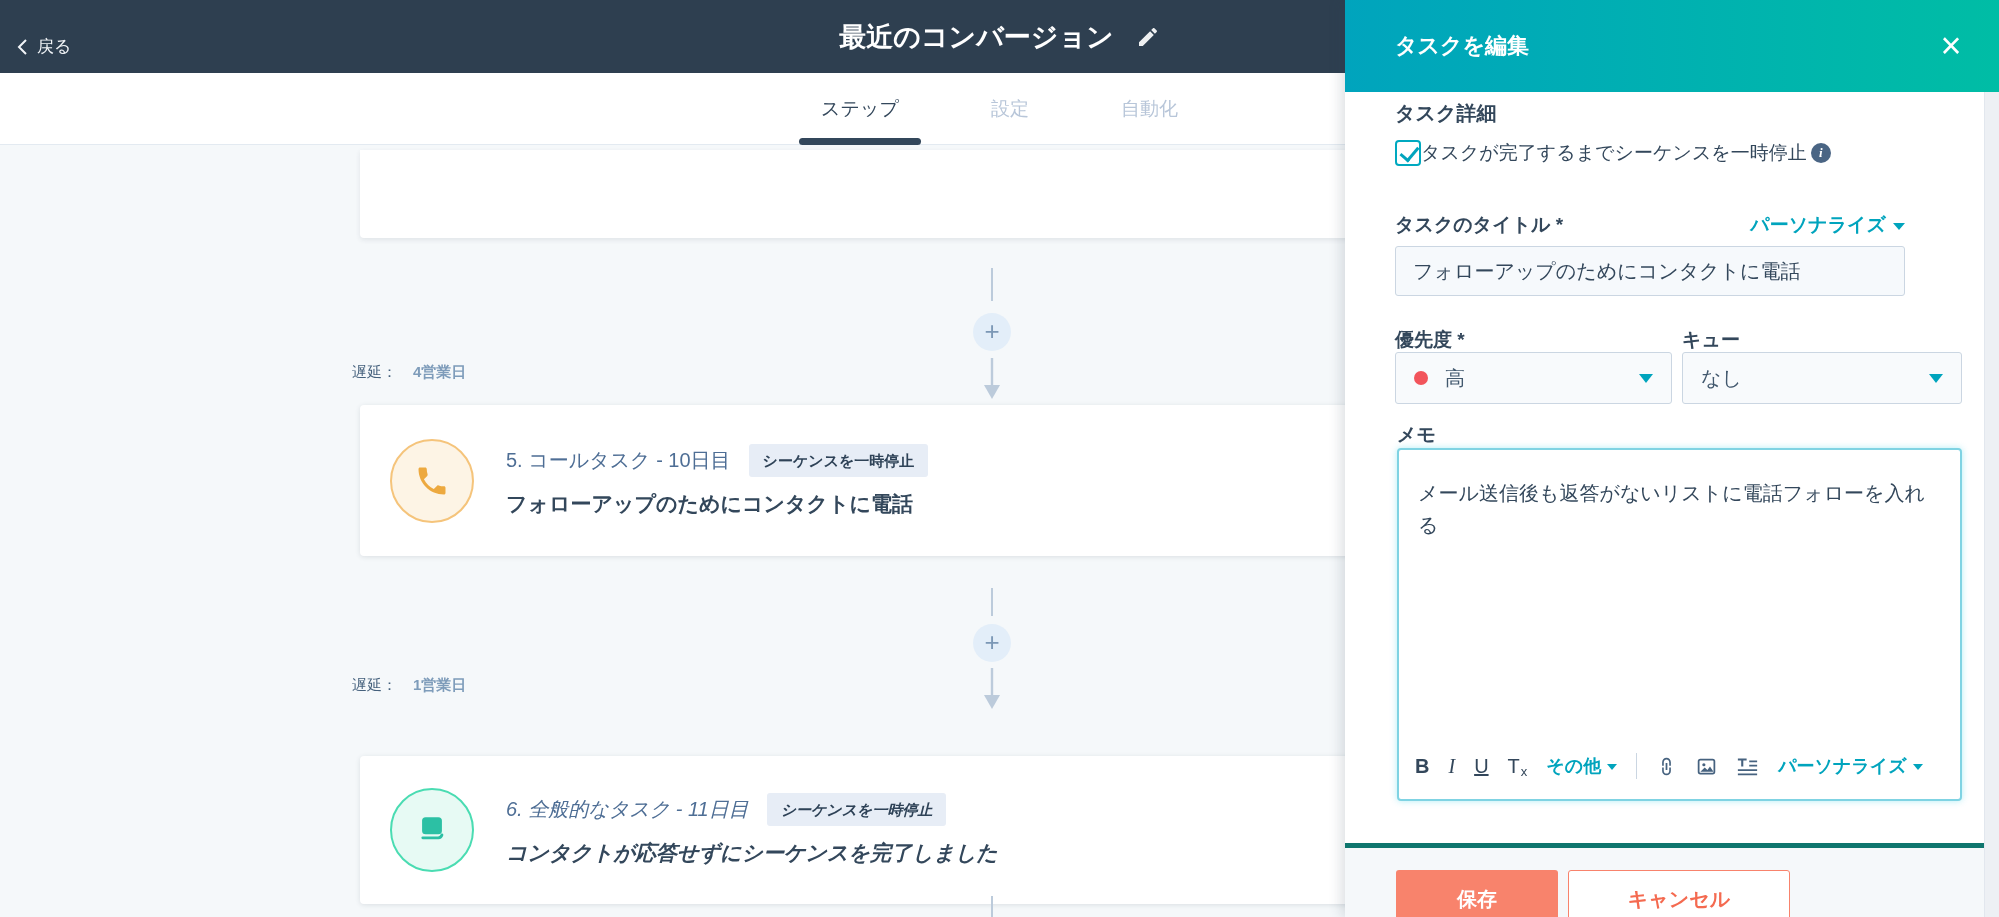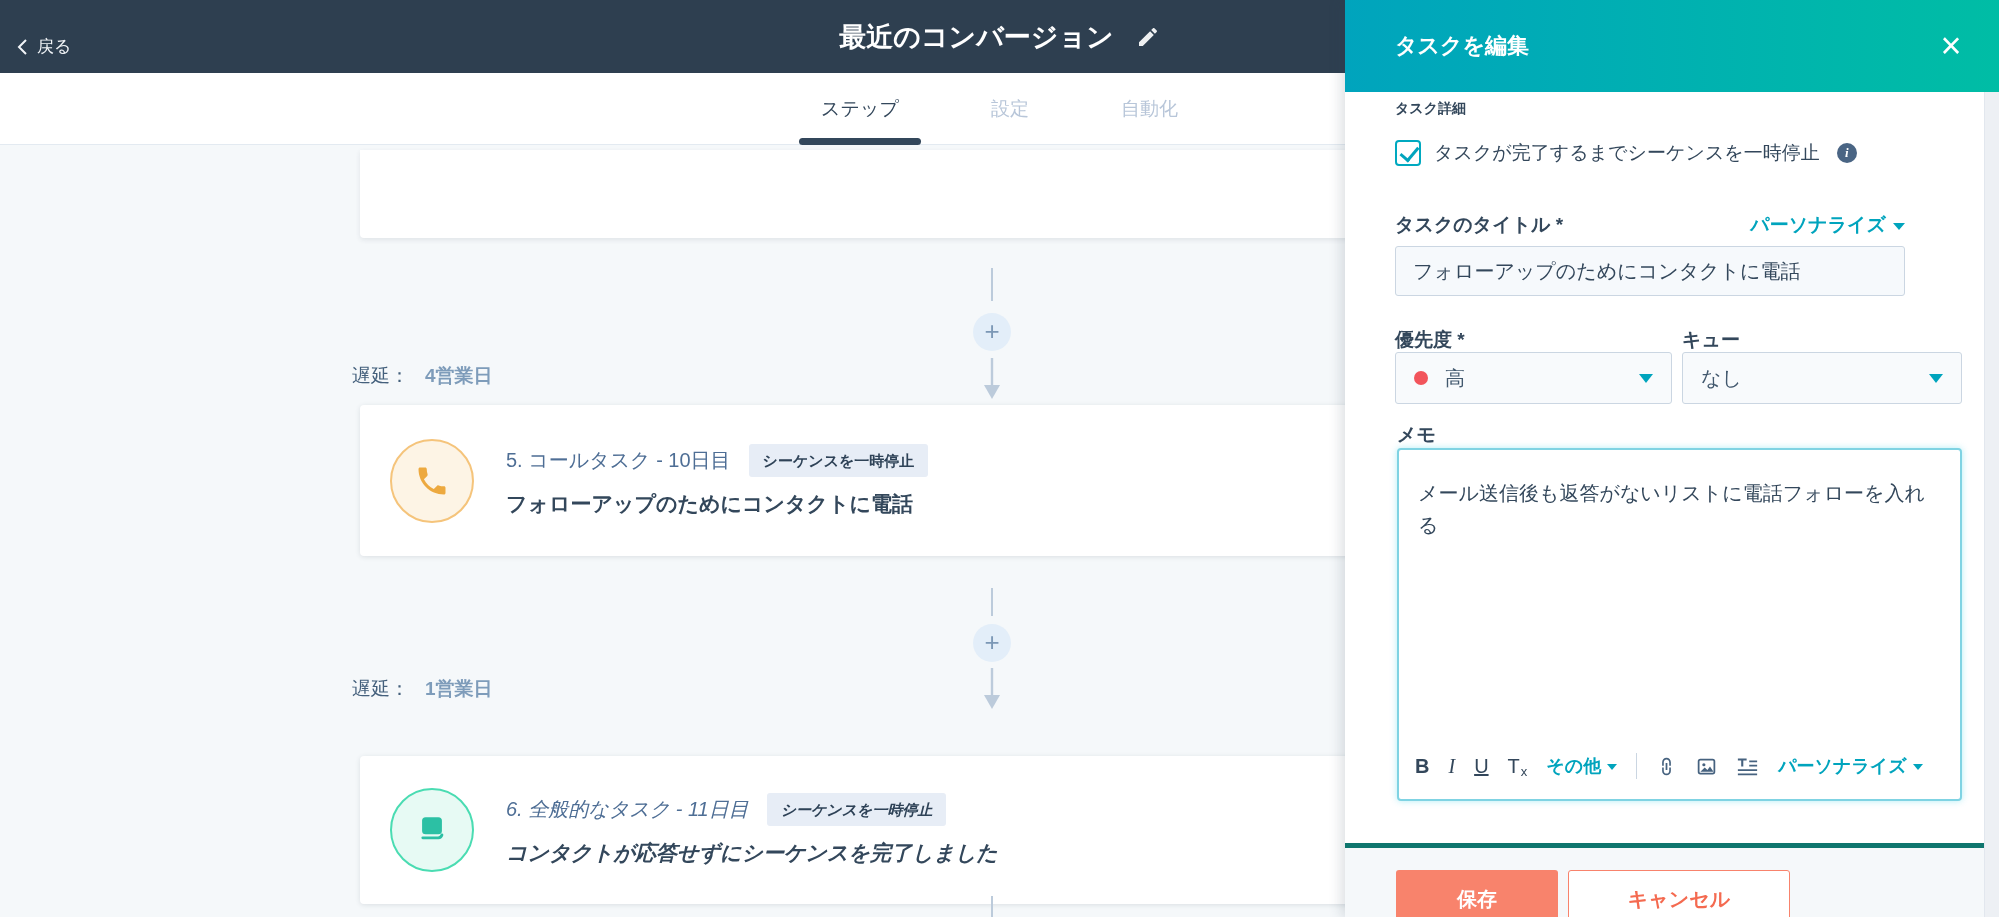--- a/index.html
+++ b/index.html
@@ -26,39 +26,39 @@
   .s6{ top:756px; height:148px;font-style:italic; }
   .step-card{ display:flex; align-items:center; padding-left:30px; cursor:pointer; }
   .stepicon{ flex:0 0 84px; width:84px; height:84px; border-radius:50%; border:2px solid; display:flex; align-items:center; justify-content:center; }
   .icon-phone{ border-color:#f5c47b; background:#fdf4e5; }
   .icon-task{ border-color:#4adcb2; background:#e7faf4; }
   .stepbody{ margin-left:32px; }
   .steptitle-row{ display:flex; align-items:center; gap:18px; }
   .steptitle{ font-size:20px; color:#4e6e95; }
   .badge{ background:#e7edf6; color:#2e4257; font-size:15px; font-weight:600; padding:9px 14px; border-radius:3px; line-height:1; white-space:nowrap; }
   .stepdesc{ margin-top:13px; font-size:21px; font-weight:700; color:#33475b; }
-  .delay{ position:absolute; left:352px; display:flex; align-items:baseline; gap:16px; font-size:19px; }
+  .delay{ position:absolute; left:352px; display:flex; align-items:baseline; gap:16px; font-size:15px; }
   .d1{ top:363px; } .d2{ top:676px; }
   .dlabel{ color:#44607c; }
   .dvalue{ color:#7e9cba; font-weight:700; }
   .cline{ position:absolute; left:991px; width:2px; background:#bccbdb; }
   .l1{ top:268px; height:33px; } .l2{ top:588px; height:28px; } .l3{ top:896px; height:21px; }
   .plus{ position:absolute; left:973px; width:38px; height:38px; border-radius:50%; background:#e3eef9; display:flex; align-items:center; justify-content:center; cursor:pointer; }
   .plus::before{ content:"+"; font-size:26px; line-height:1; color:#7c98b6; margin-top:-2px; }
   .p1{ top:313px; } .p2{ top:624px; }
   .arrow{ position:absolute; left:980px; width:24px; height:42px; }
   .a1{ top:358px; } .a2{ top:668px; }
   
   .panel{ position:absolute; left:1345px; top:0; width:654px; height:917px; background:#fff; z-index:5; box-shadow:-4px 0 12px rgba(45,62,80,.16); }
   .panel-h{ position:relative; height:92px; background:linear-gradient(90deg,#00a4bd,#00bda5); display:flex; align-items:center; }
   .panel-title{ margin-left:50px; font-size:22px; font-weight:700; color:#fff; }
   .close{ position:absolute; right:26px; top:24px; width:44px; height:44px; display:flex; align-items:center; justify-content:center; color:#fff; font-size:36px; font-weight:300; cursor:pointer; }
   .close::before{ content:"×"; }
-  .section-title{ position:absolute; left:50px; top:100px; font-size:14px; font-weight:700; }
-  .chk-row{ position:absolute; left:50px; top:140px; display:flex; align-items:center; gap:13px; }
+  .section-title{ position:absolute; left:50px; top:100px; font-size:20px; font-weight:700; }
+  .chk-row{ position:absolute; left:50px; top:140px; display:flex; align-items:center; }
   .checkbox{ position:relative; width:26px; height:26px; border:2px solid #00a9c0; border-radius:4px; background:#fff; cursor:pointer; }
   .checkbox::after{ content:""; position:absolute; left:7px; top:1px; width:8px; height:15px; border-right:3px solid #00a4bd; border-bottom:3px solid #00a4bd; transform:rotate(40deg); }
   .chk-label{ font-size:19px; color:#33475b; }
   .info-icon{ width:20px; height:20px; border-radius:50%; background:#4a6584; color:#fff; display:flex; align-items:center; justify-content:center; margin-left:4px; font-size:13px; font-weight:700; font-style:italic; font-family:"Liberation Serif",serif; }
   .info-icon::before{ content:"i"; }
   .label-row{ position:absolute; left:50px; top:212px; width:510px; display:flex; justify-content:space-between; align-items:center; }
   .field-label{ font-size:19px; font-weight:700; color:#33475b; }
   .teal-link{ display:flex; align-items:center; gap:7px; color:#00a4bd; font-size:19px; font-weight:600; cursor:pointer; white-space:nowrap; }
   .caret{ width:0; height:0; border-left:6px solid transparent; border-right:6px solid transparent; border-top:7px solid currentColor; margin-top:2px; }
   .input-title{ position:absolute; left:50px; top:246px; width:510px; height:50px; background:#f6f9fc; border:1px solid #cbd6e2; border-radius:3px; font-size:20px; color:#33475b; padding:0 17px; font-family:inherit; }

